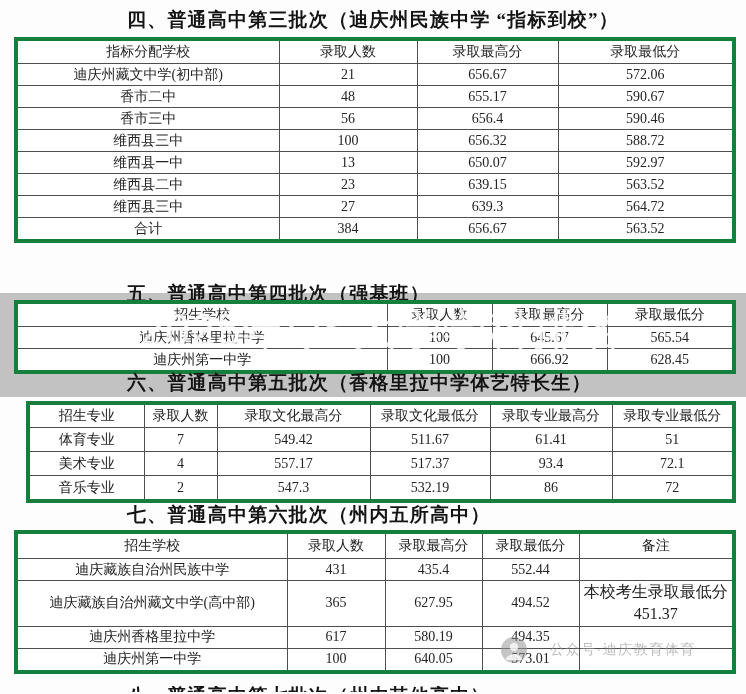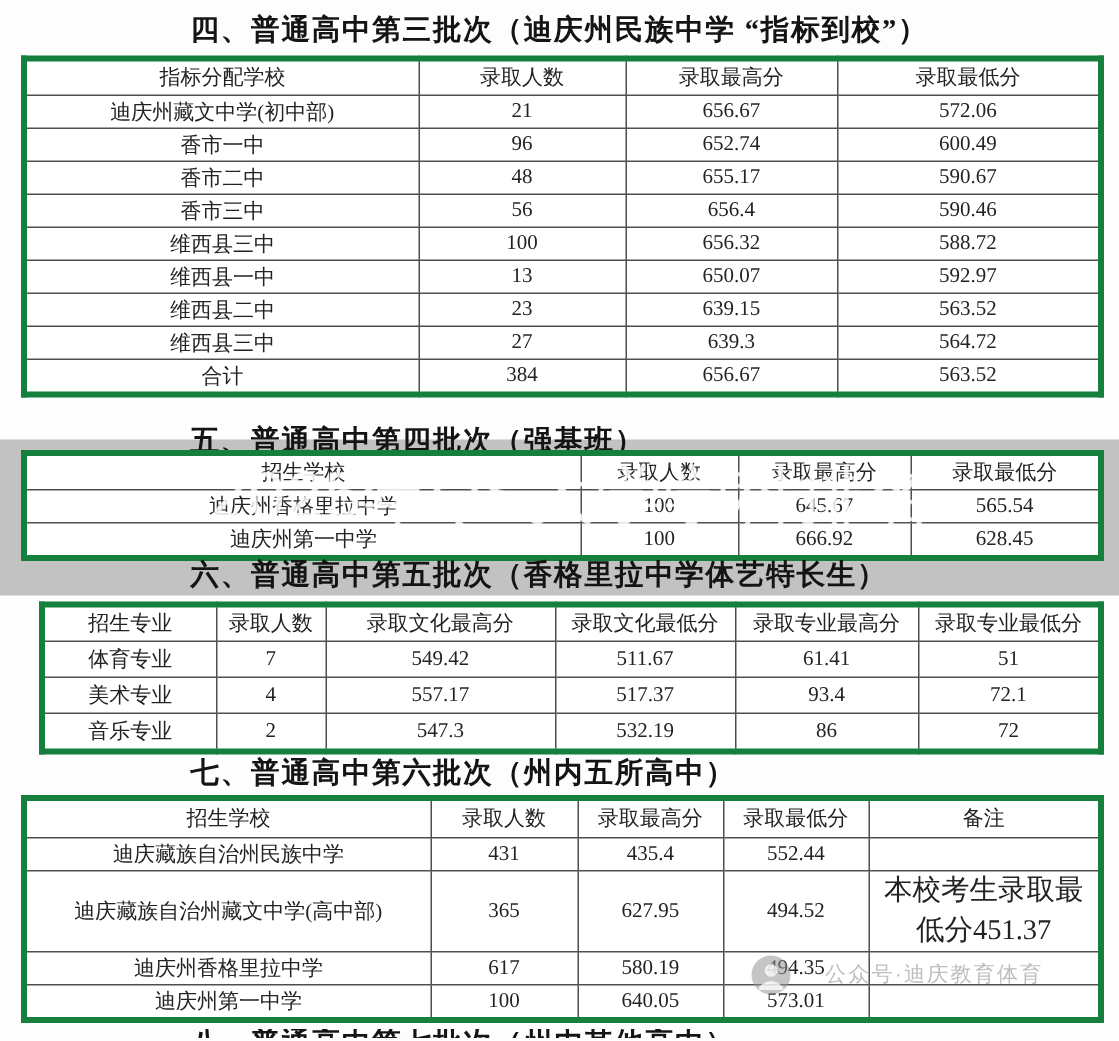--- a/index.html
+++ b/index.html
@@ -25,21 +25,21 @@
     padding:0 2px;font-weight:normal;white-space:nowrap;overflow:hidden;color:#232323;
   }
   .t1{left:14px;top:37px;width:718px;}
   .t1 th{height:22px;} .t1 td{height:21px;}
   .t2{left:14px;top:300px;width:718px;background:#d5d5d5;}
   .t2 th{height:22px;} .t2 td{height:21px;}
   .t3{left:26px;top:401px;width:706px;}
   .t3 th{height:22px;} .t3 td{height:23px;margin-top:15px;}
   .t4{left:14px;top:530px;width:718px;}
   .t4 th{height:24px;} .t4 td{height:21px;}
-  .t4 td:last-child{white-space:normal;line-height:1.4;font-size:19px;}
+  .t4 td:last-child{white-space:normal;line-height:1.4;font-size:16px;}
 
   .wm-center{
     position:absolute;left:140px;top:301px;z-index:5;white-space:nowrap;
     font-size:44px;letter-spacing:1px;color:rgba(255,255,255,0.78);
     font-family:"Liberation Sans","DejaVu Sans",sans-serif;
     text-shadow:0 0 2px rgba(255,255,255,0.35);pointer-events:none;
   }
   .wm-bottom{
     position:absolute;left:500px;top:636px;z-index:5;display:flex;align-items:center;gap:22px;
     color:rgba(148,148,148,0.62);font-size:14px;letter-spacing:1.5px;white-space:nowrap;
@@ -76,26 +76,20 @@
           <th>录取最高分</th>
           <th>录取最低分</th>
         </tr>
       </thead>
       <tbody>
         <tr>
           <td>迪庆州藏文中学(初中部)</td>
           <td>21</td>
           <td>656.67</td>
           <td>572.06</td>
-        </tr>
-        <tr>
-          <td>香市一中</td>
-          <td>96</td>
-          <td>652.74</td>
-          <td>600.49</td>
         </tr>
         <tr>
           <td>香市二中</td>
           <td>48</td>
           <td>655.17</td>
           <td>590.67</td>
         </tr>
         <tr>
           <td>香市三中</td>
           <td>56</td>

